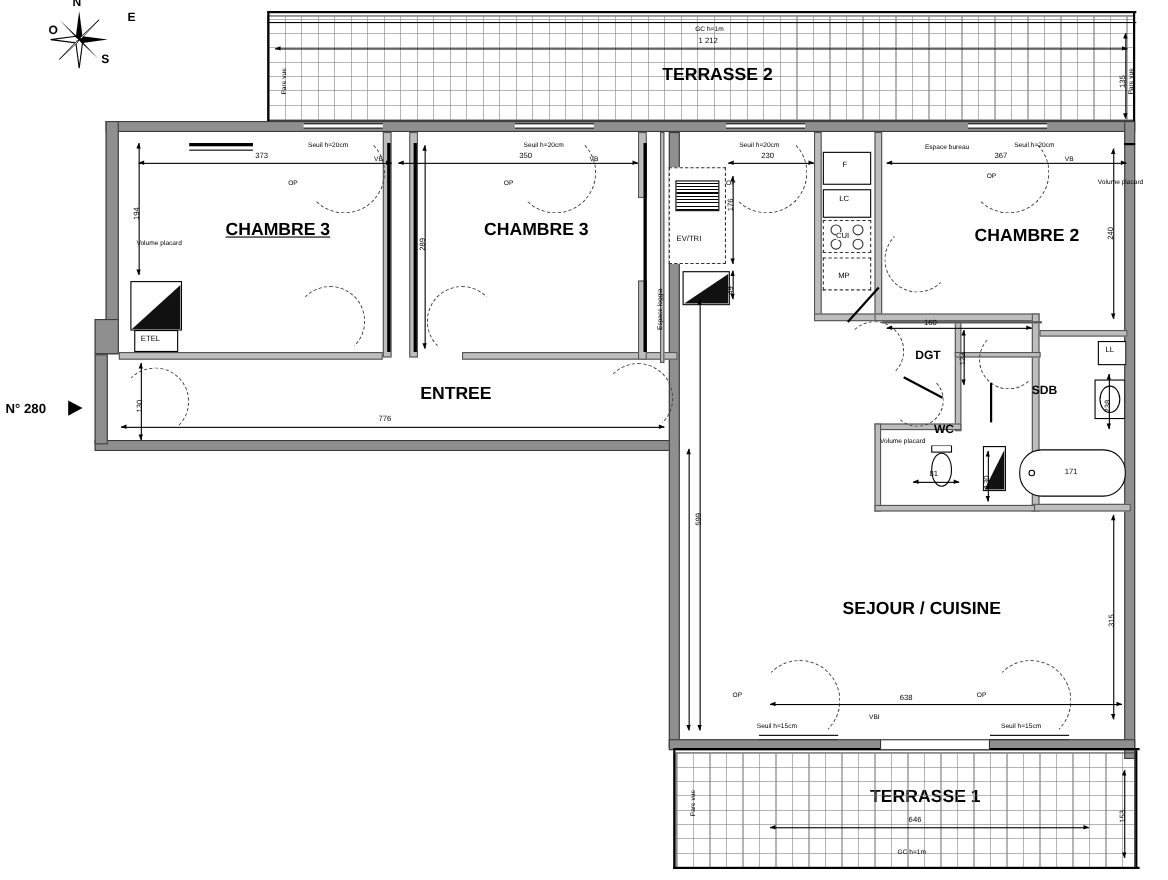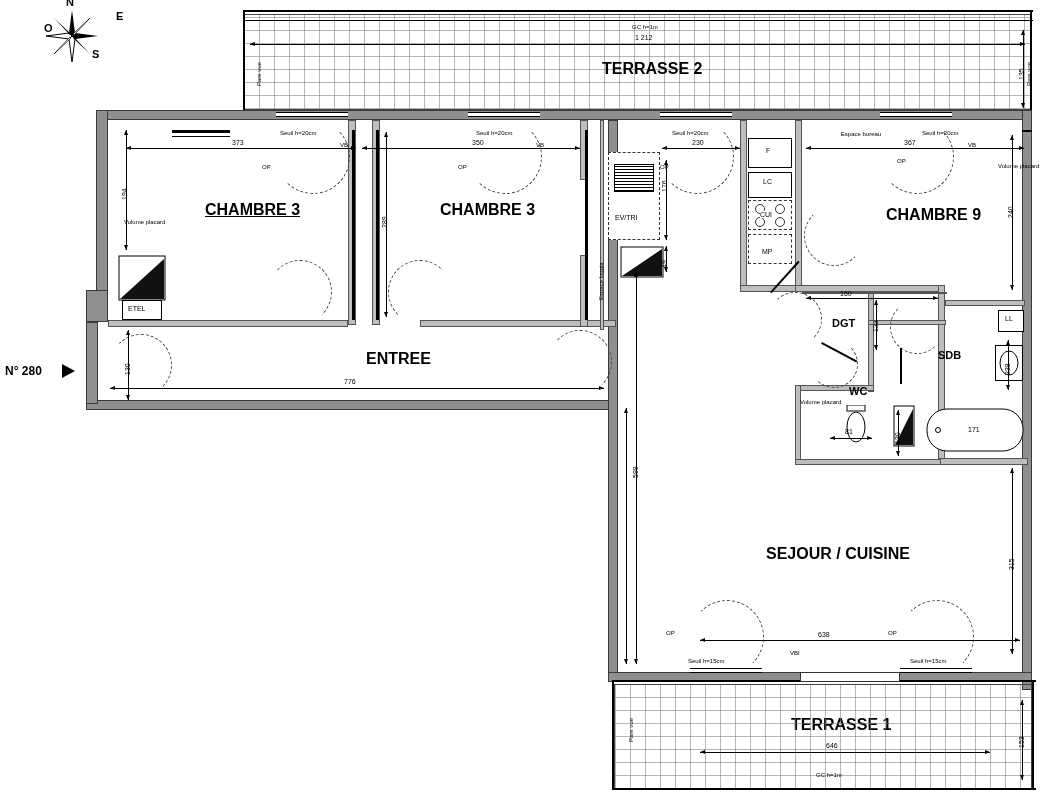--- a/index.html
+++ b/index.html
@@ -142,22 +142,22 @@
   <div class="tiny" style="left:968px;top:142px;">VB</div>
   <div class="tiny" style="left:897px;top:158px;">OP</div>
   <div class="tiny" style="left:688px;top:658px;">Seuil h=15cm</div>
   <div class="tiny" style="left:790px;top:650px;">VBI</div>
   <div class="tiny" style="left:666px;top:630px;">OP</div>
   <div class="tiny" style="left:910px;top:658px;">Seuil h=15cm</div>
   <div class="tiny" style="left:888px;top:630px;">OP</div>
 
   <div class="roomlabel" style="left:205px;top:201px;text-decoration:underline;">CHAMBRE 3</div>
   <div class="roomlabel" style="left:440px;top:201px;">CHAMBRE 3</div>
-  <div class="roomlabel" style="left:886px;top:206px;">CHAMBRE 9</div>
-  <div class="roomlabel" style="left:366px;top:350px;">ENTREE</div>
+  <div class="roomlabel" style="left:886px;top:206px;">CHAMBRE 2</div>
+  <div class="roomlabel" style="left:382px;top:350px;">ENTREE</div>
   <div class="roomlabel sm" style="left:832px;top:317px;">DGT</div>
   <div class="roomlabel sm" style="left:938px;top:349px;">SDB</div>
   <div class="roomlabel sm" style="left:849px;top:385px;">WC</div>
   <div class="roomlabel" style="left:766px;top:545px;">SEJOUR / CUISINE</div>
   <div class="roomlabel" style="left:791px;top:716px;">TERRASSE 1</div>
 
   <div class="box" style="left:748px;top:138px;width:44px;height:30px;"></div>
   <div class="tiny7" style="left:766px;top:147px;">F</div>
   <div class="box" style="left:748px;top:172px;width:44px;height:26px;"></div>
   <div class="tiny7" style="left:763px;top:178px;">LC</div>

